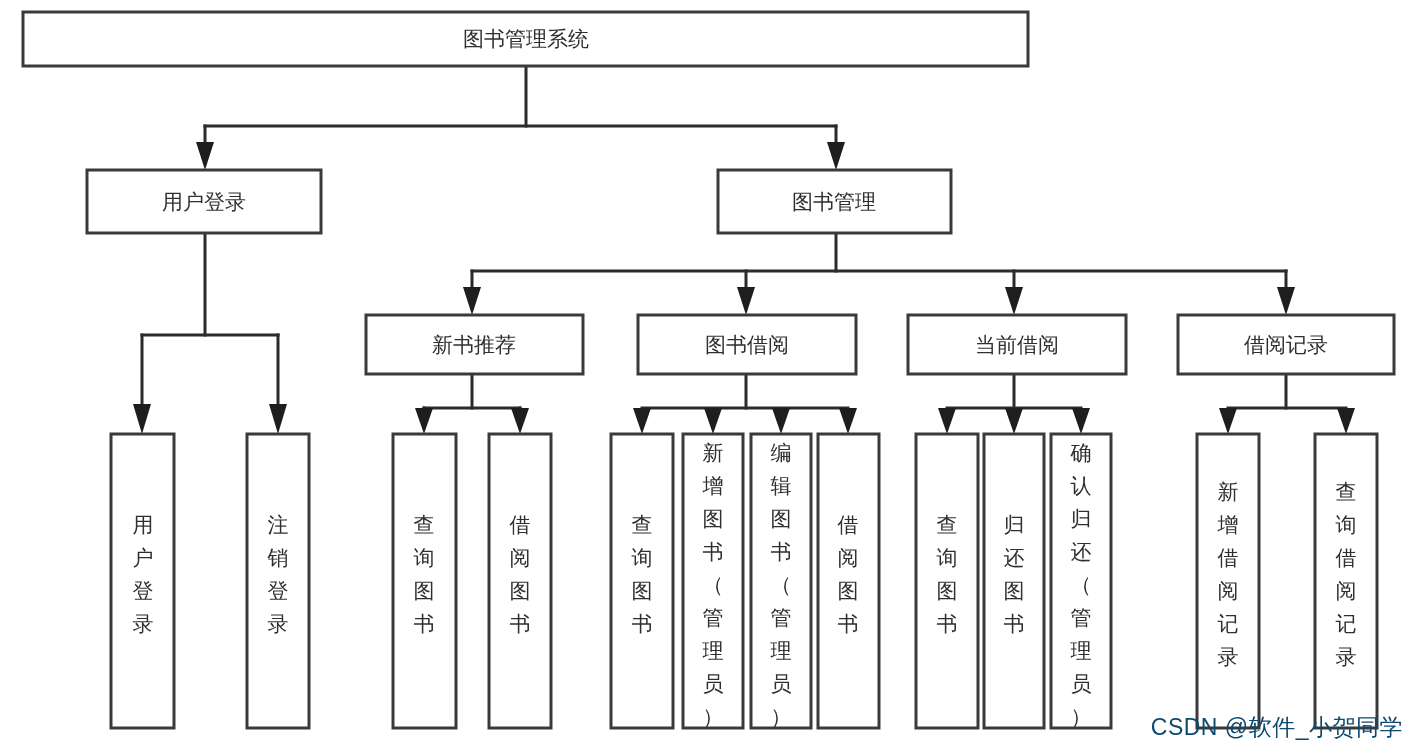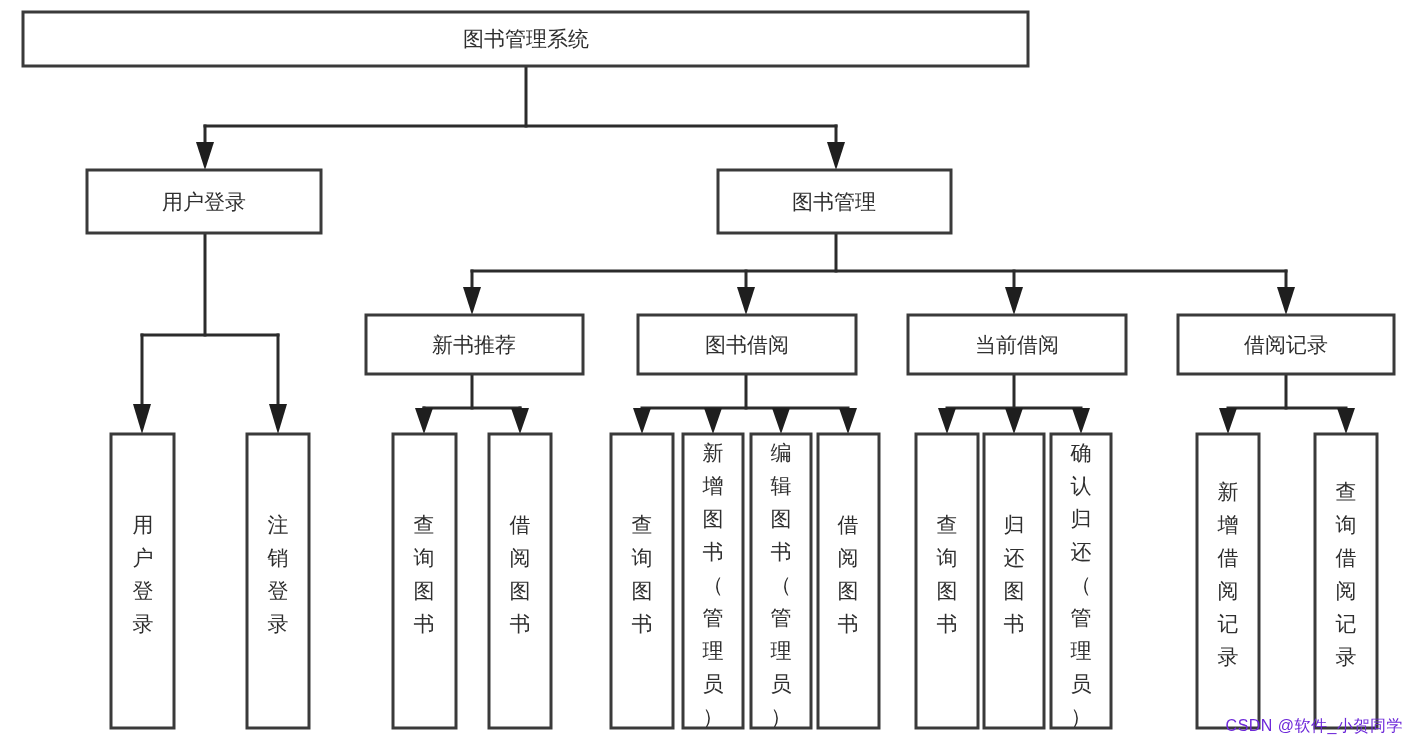--- a/index.html
+++ b/index.html
@@ -51,24 +51,24 @@
   }
   .node-label-v {
     font-family: "Liberation Sans", "DejaVu Sans", sans-serif;
     font-size: 21px;
     fill: #2f2f2f;
     text-anchor: middle;
   }
   .watermark {
     position: absolute;
     right: 8px;
-    bottom: 10px;
-    font-family: "Liberation Sans", "DejaVu Sans", sans-serif;
-    font-size: 16px;
-    color: #6d28d9;
+    bottom: 4px;
+    font-family: "Liberation Sans", "DejaVu Sans", sans-serif;
+    font-size: 23px;
+    color: #0c4a6e;
     white-space: nowrap;
     letter-spacing: 0.5px;
   }
 </style>
 </head>
 <body>
 
 <div id="diagram-root">
   <svg class="diagram" viewBox="0 0 1405 747" xmlns="http://www.w3.org/2000/svg">
 

